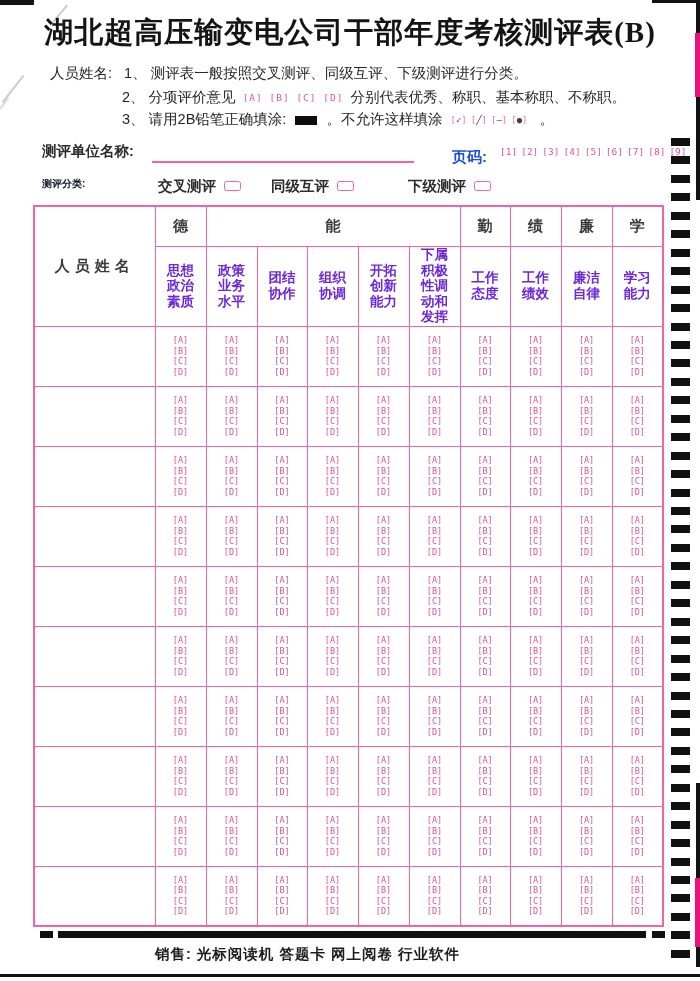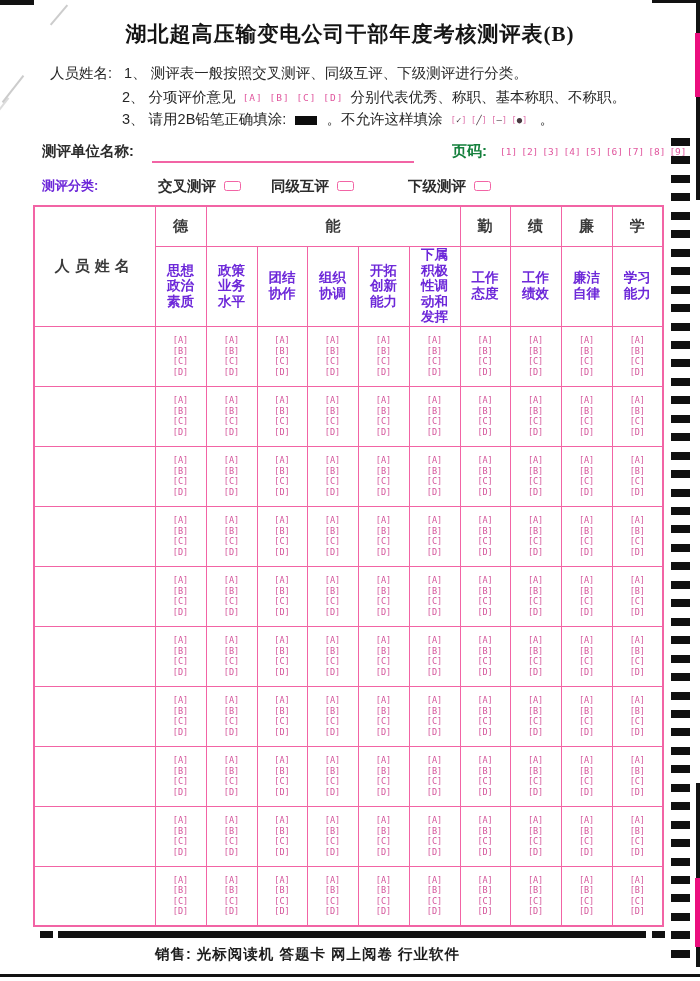--- a/index.html
+++ b/index.html
@@ -16,23 +16,23 @@
   .mag-top-right{position:absolute;left:695px;top:33px;width:5px;height:64px;background:#ec0f7e;}
   .vline-bot-right{position:absolute;left:696px;top:783px;width:4px;height:184px;background:#121212;}
   .mag-bot-right{position:absolute;left:695px;top:878px;width:5px;height:69px;background:#ec0f7e;}
   .diag{position:absolute;width:2px;background:#9a9a9a;opacity:.5;}
   .d1{left:12px;top:72px;height:34px;transform:rotate(38deg);}
   .d2{left:58px;top:2px;height:26px;transform:rotate(40deg);}
   .d3{left:2px;top:96px;height:18px;transform:rotate(38deg);opacity:.35;}
 
   
   .title{
-    position:absolute;left:0;top:20px;width:100%;text-align:center;
+    position:absolute;left:0;top:13px;width:100%;text-align:center;
     font-family:"Liberation Serif","DejaVu Serif",serif;font-weight:bold;
-    font-size:21px;color:#141414;letter-spacing:1px;
+    font-size:29px;color:#141414;letter-spacing:1px;
   }
 
   
   .note-line{position:absolute;font-size:14.5px;color:#262626;white-space:nowrap;}
   .nl1{left:50px;top:64px;}
   .nl2{left:122px;top:88px;}
   .nl3{left:122px;top:110px;}
   .note-label{margin-right:8px;}
   .abcd-bubbles{
     font-family:"DejaVu Sans Mono",monospace;font-size:9.5px;color:#e0559d;
@@ -40,26 +40,26 @@
   }
   .correct-mark{display:inline-block;width:22px;height:9px;background:#0d0d0d;margin:0 5px;vertical-align:-1px;}
   .wmarks{margin:0 4px;vertical-align:1px;}
   .wmark{margin-right:4px;font-size:9px;letter-spacing:0;}
   .wmark .wb{color:#e077ae;font-family:"DejaVu Sans Mono",monospace;}
   .wmark .wg{color:#4a3a42;font-family:"DejaVu Sans Mono",monospace;}
 
   
   .unit-label{position:absolute;left:42px;top:142px;font-size:14.5px;font-weight:600;color:#2c2c2c;}
   .unit-line{position:absolute;left:152px;top:161px;width:262px;height:2px;background:#f264a5;}
-  .pageno-label{position:absolute;left:452px;top:142px;font-size:15px;font-weight:bold;color:#15803d;}
+  .pageno-label{position:absolute;left:452px;top:148px;font-size:15px;font-weight:bold;color:#1d4ed8;}
   .pn-row{position:absolute;left:500px;top:147px;display:flex;gap:4px;}
   .pn-bubble{font-family:"DejaVu Sans Mono",monospace;font-size:9.5px;color:#e0559d;line-height:1;}
 
   
-  .cls-label{position:absolute;left:42px;top:177px;font-size:13px;font-weight:600;color:#6d28d9;}
+  .cls-label{position:absolute;left:42px;top:177px;font-size:10px;font-weight:600;color:#0f172a;}
   .cls-row{position:absolute;left:0;top:177px;width:700px;height:20px;}
   .cls-opt{position:absolute;top:0;font-size:14.5px;color:#2c2c2c;font-weight:600;white-space:nowrap;}
   .cls-box{
     display:inline-block;width:15px;height:8px;border:1.6px solid #f264a5;
     border-radius:2.5px;margin-left:8px;vertical-align:0px;background:#fff;
   }
 
   
   table.eval-table{
     position:absolute;left:33px;top:205px;width:629px;

